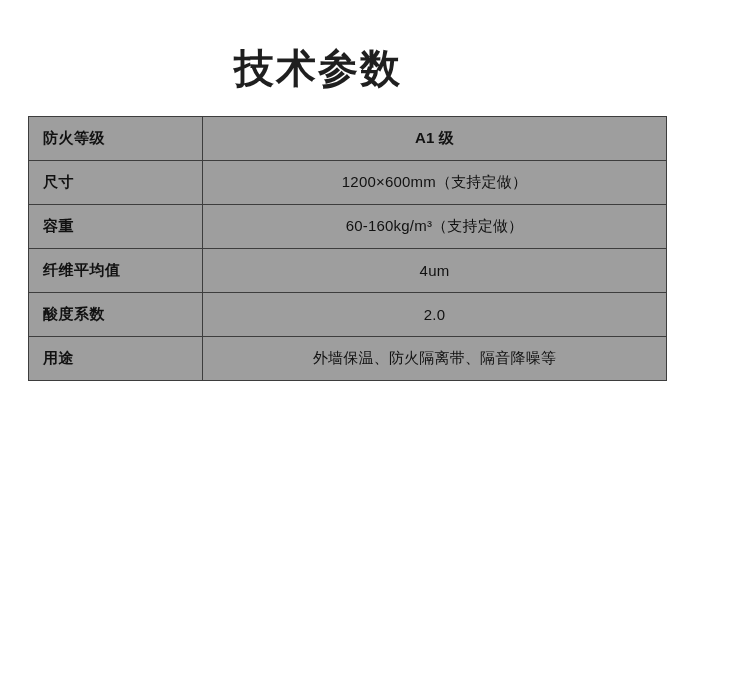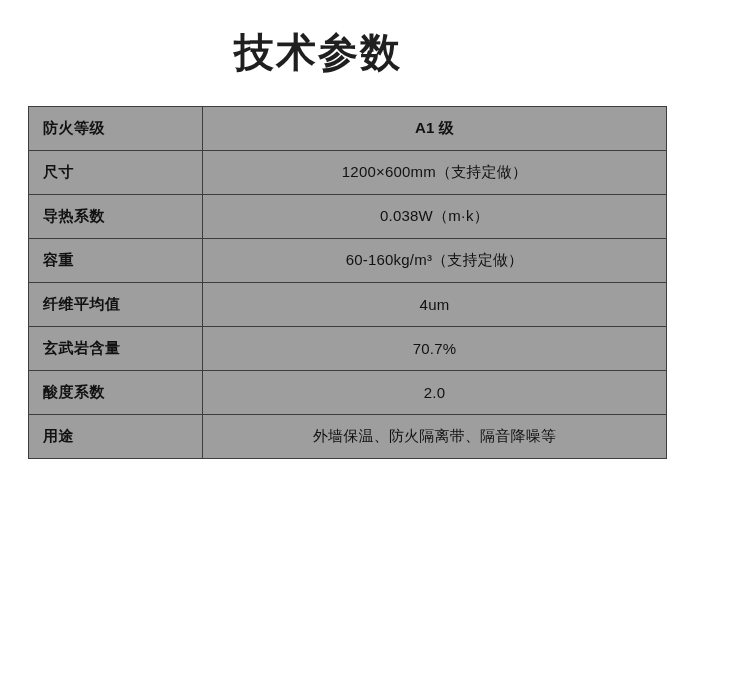--- a/index.html
+++ b/index.html
@@ -11,37 +11,37 @@
     height: 680px;
     background: #ffffff;
     font-family: "Liberation Sans", sans-serif;
     color: #1a1a1a;
     overflow: hidden;
   }
   .page {
     width: 636px;
     height: 680px;
     box-sizing: border-box;
-    padding: 0;
+    padding: 16px;
     position: relative;
   }
   .page-title {
     text-align: center;
     font-size: 40px;
     font-weight: bold;
     letter-spacing: 2px;
     color: #1f1f1f;
     margin: 0;
     padding-top: 28px;
     padding-bottom: 24px;
     line-height: 1.2;
   }
   .spec-table-wrap {
     width: 580px;
-    margin: 6px auto;
+    margin: 0 auto;
   }
   table.spec-table {
     width: 580px;
     border-collapse: collapse;
     table-layout: fixed;
     background: #9e9e9e;
   }
   table.spec-table td {
     border: 1px solid #3d3d3d;
     height: 43px;
@@ -81,42 +81,34 @@
           <td class="label">防火等级</td>
           <td class="value">A1 级</td>
         </tr>
 
         <tr>
           <td class="label">尺寸</td>
           <td class="value">1200×600mm（支持定做）</td>
         </tr>
 
 
-        <tr>
-          <td class="label">导热系数</td>
-          <td class="value">0.038W（m·k）</td>
-        </tr>
 
         <tr>
           <td class="label">容重</td>
           <td class="value">60-160kg/m³（支持定做）</td>
         </tr>
 
         <tr>
           <td class="label">纤维平均值</td>
           <td class="value">4um</td>
         </tr>
 
 
 
 
-        <tr>
-          <td class="label">玄武岩含量</td>
-          <td class="value">70.7%</td>
-        </tr>
 
         <tr>
           <td class="label">酸度系数</td>
           <td class="value">2.0</td>
         </tr>
 
         <tr>
           <td class="label">用途</td>
           <td class="value">外墙保温、防火隔离带、隔音降噪等</td>
         </tr>

